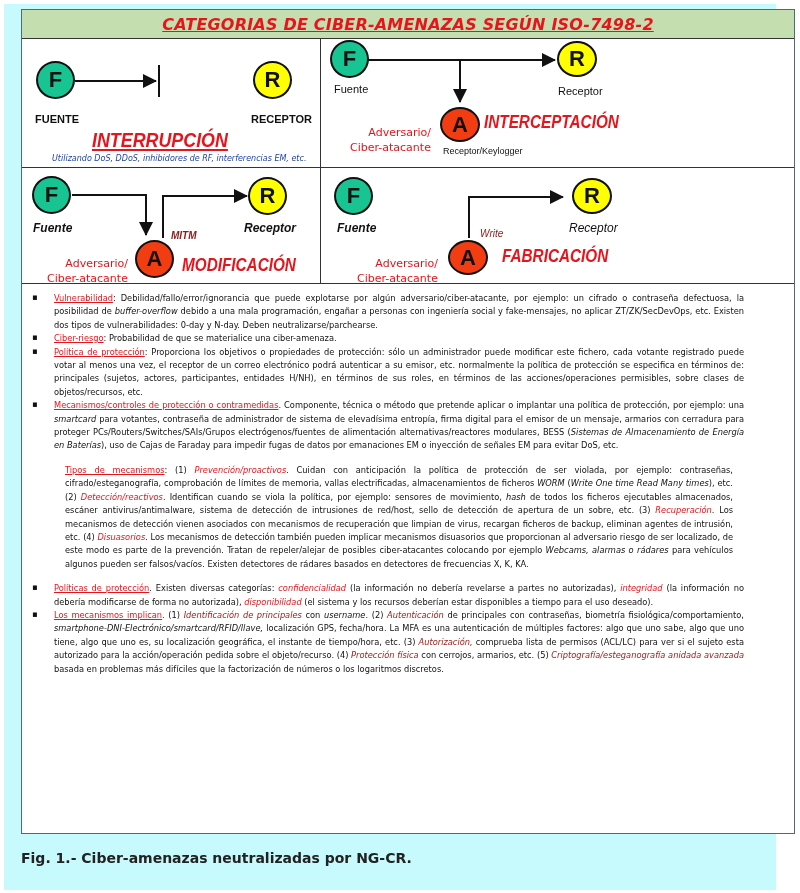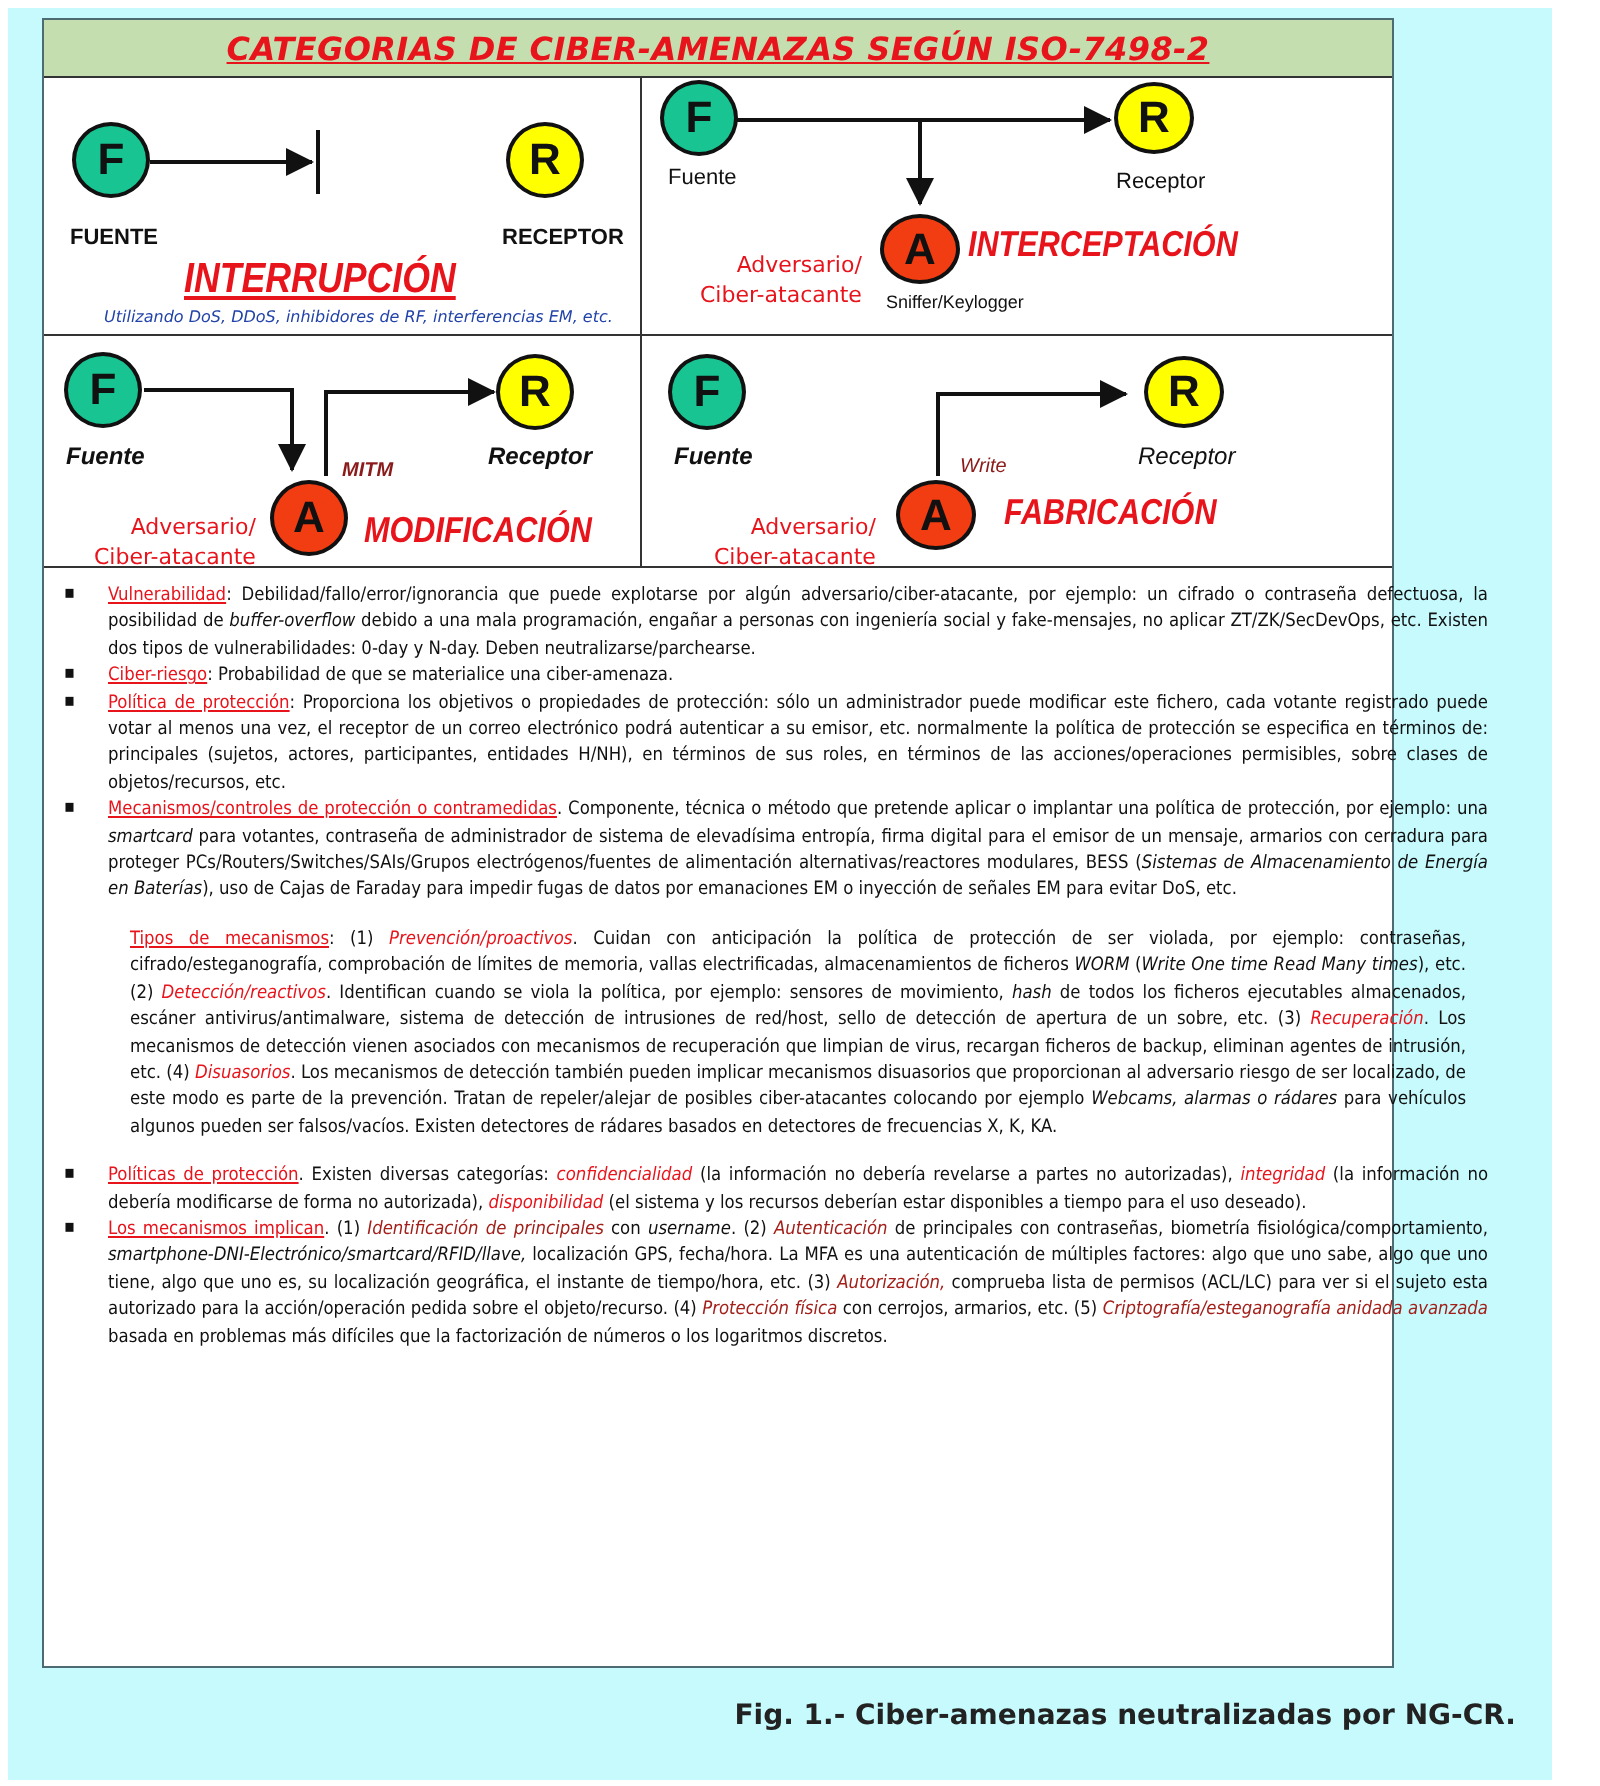--- a/index.html
+++ b/index.html
@@ -1,21 +1,21 @@
 <!DOCTYPE html>
 <html><head>
 <meta charset="utf-8">
 <style>
   html, body { margin: 0; padding: 0; }
   body {
     width: 800px; height: 893px; background: #ffffff; position: relative; overflow: hidden;
     font-family: "Liberation Sans", sans-serif;
   }
   .box {
-    position: absolute; left: 21px; top: 9px; width: 676px; height: 825px;
+    position: absolute; left: 21px; top: 9px; width: 774px; height: 825px;
     border: 1px solid #4d6b72; background: #fff; box-sizing: border-box;
   }
   .title-bar {
     position: absolute; left: 0; top: 0; right: 0; height: 28px; background: #c4deb0;
     border-bottom: 1px solid #333; display: flex; align-items: center; justify-content: center;
   }
   .title-bar span {
     color: #e8141c; font-style: italic; font-weight: bold; text-decoration: underline;
     font-size: 16px; font-family: "DejaVu Sans", sans-serif; letter-spacing: 0.2px;
   }
@@ -45,21 +45,21 @@
   }
   .text-area ul { list-style: none; margin: 0; padding: 0; }
   .text-area li { position: relative; padding-left: 22px; }
   .text-area li::before { content: "\25AA"; position: absolute; left: 0; top: 0; font-size: 9px; }
   .text-area p { margin: 11px; padding-left: 22px; }
   .term { color: #e8141c; text-decoration: underline; }
   .red { color: #e8141c; font-style: italic; }
   .dred { color: #a3201a; font-style: italic; }
   .it { font-style: italic; }
   .caption {
-    position: absolute; left: 21px; top: 850px; width: 737px; text-align: right;
+    position: absolute; left: 21px; top: 850px; width: 737px; text-align: left;
     font-family: "DejaVu Sans", sans-serif; font-size: 14px; font-weight: bold; color: #222;
   }
 </style>
 </head>
 <body>
 
 <div style="position:absolute;left:4px;top:4px;width:253px;height:886px;background:#c6fafd;"></div>
 <div style="position:absolute;left:4px;top:4px;width:252px;height:886px;"></div>
 <div style="position:absolute;left:4px;top:4px;width:252px;height:886px;background:#c6fafd;"></div>
 <div style="position:absolute;left:4px;top:4px;width:252px;height:886px;"></div>
@@ -118,21 +118,21 @@
   <div class="node r" style="left:535px;top:31px;width:40px;height:36px;">
       <span>R</span>
     </div>
   <div class="lbl" style="left:312px;top:73px;font-weight:normal;">Fuente</div>
   <div class="lbl" style="left:536px;top:75px;font-weight:normal;">Receptor</div>
   <div class="adv" style="left:328px;top:115px;"><span>Adversario/</span><br><span>Ciber-atacante</span></div>
   <div class="node a" style="left:418px;top:97px;width:40px;height:35px;">
       <span>A</span>
     </div>
   <div class="cat" style="left:462px;top:102px;">INTERCEPTACIÓN</div>
-  <div class="lbl" style="left:421px;top:136px;font-size:9px;font-weight:normal;">Sniffer/Keylogger</div>
+  <div class="lbl" style="left:421px;top:136px;font-size:9px;font-weight:normal;">Receptor/Keylogger</div>
 
   <div class="node f" style="left:10px;top:166px;width:39px;height:38px;">
       <span>F</span>
     </div>
   <div class="node r" style="left:226px;top:167px;width:39px;height:38px;">
       <span>R</span>
     </div>
   <div class="lbl it" style="left:11px;top:211px;">Fuente</div>
   <div class="lbl it" style="left:222px;top:211px;">Receptor</div>
   <div class="small-red" style="left:149px;top:220px;">MITM</div>

